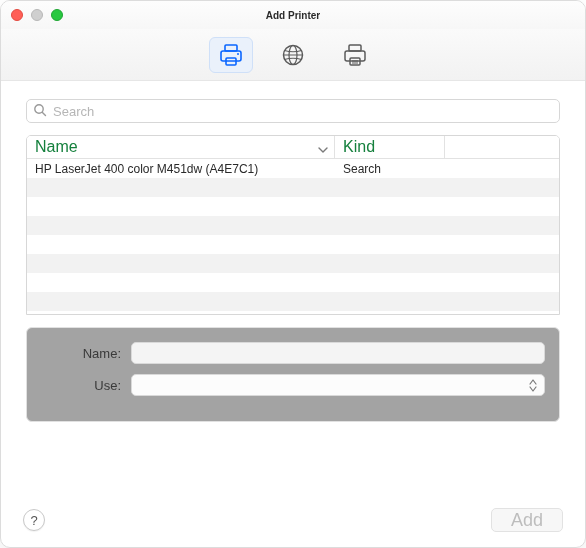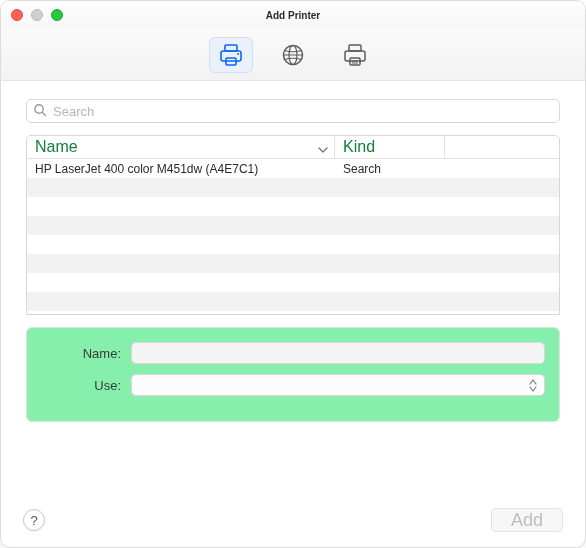--- a/index.html
+++ b/index.html
@@ -143,21 +143,21 @@
   .row:nth-child(even) { background: #f2f2f2; }
   .cell { padding: 0 8px; font-size: 12px; }
   .cell-name { width: 308px; }
   .cell-kind { width: 110px; }
 
   
   .panel {
     margin-top: 12px;
     border: 1px solid #e1e1e1;
     border-radius: 6px;
-    background: #86efac;
+    background: #a3a3a3;
     padding: 14px 14px 14px 14px;
   }
   .field {
     display: flex;
     align-items: center;
     margin-bottom: 10px;
   }
   .field:last-child { margin-bottom: 11px; }
   .flabel {
     width: 80px;

